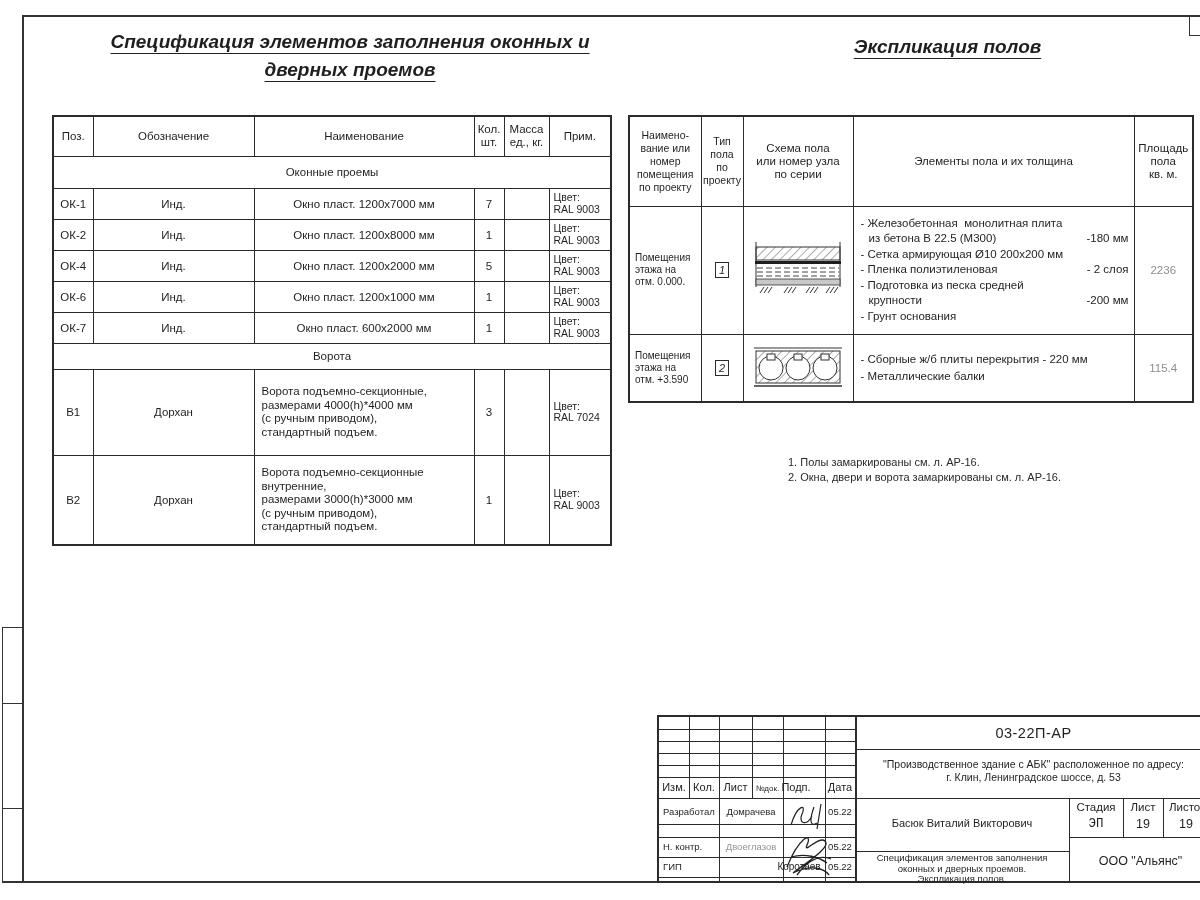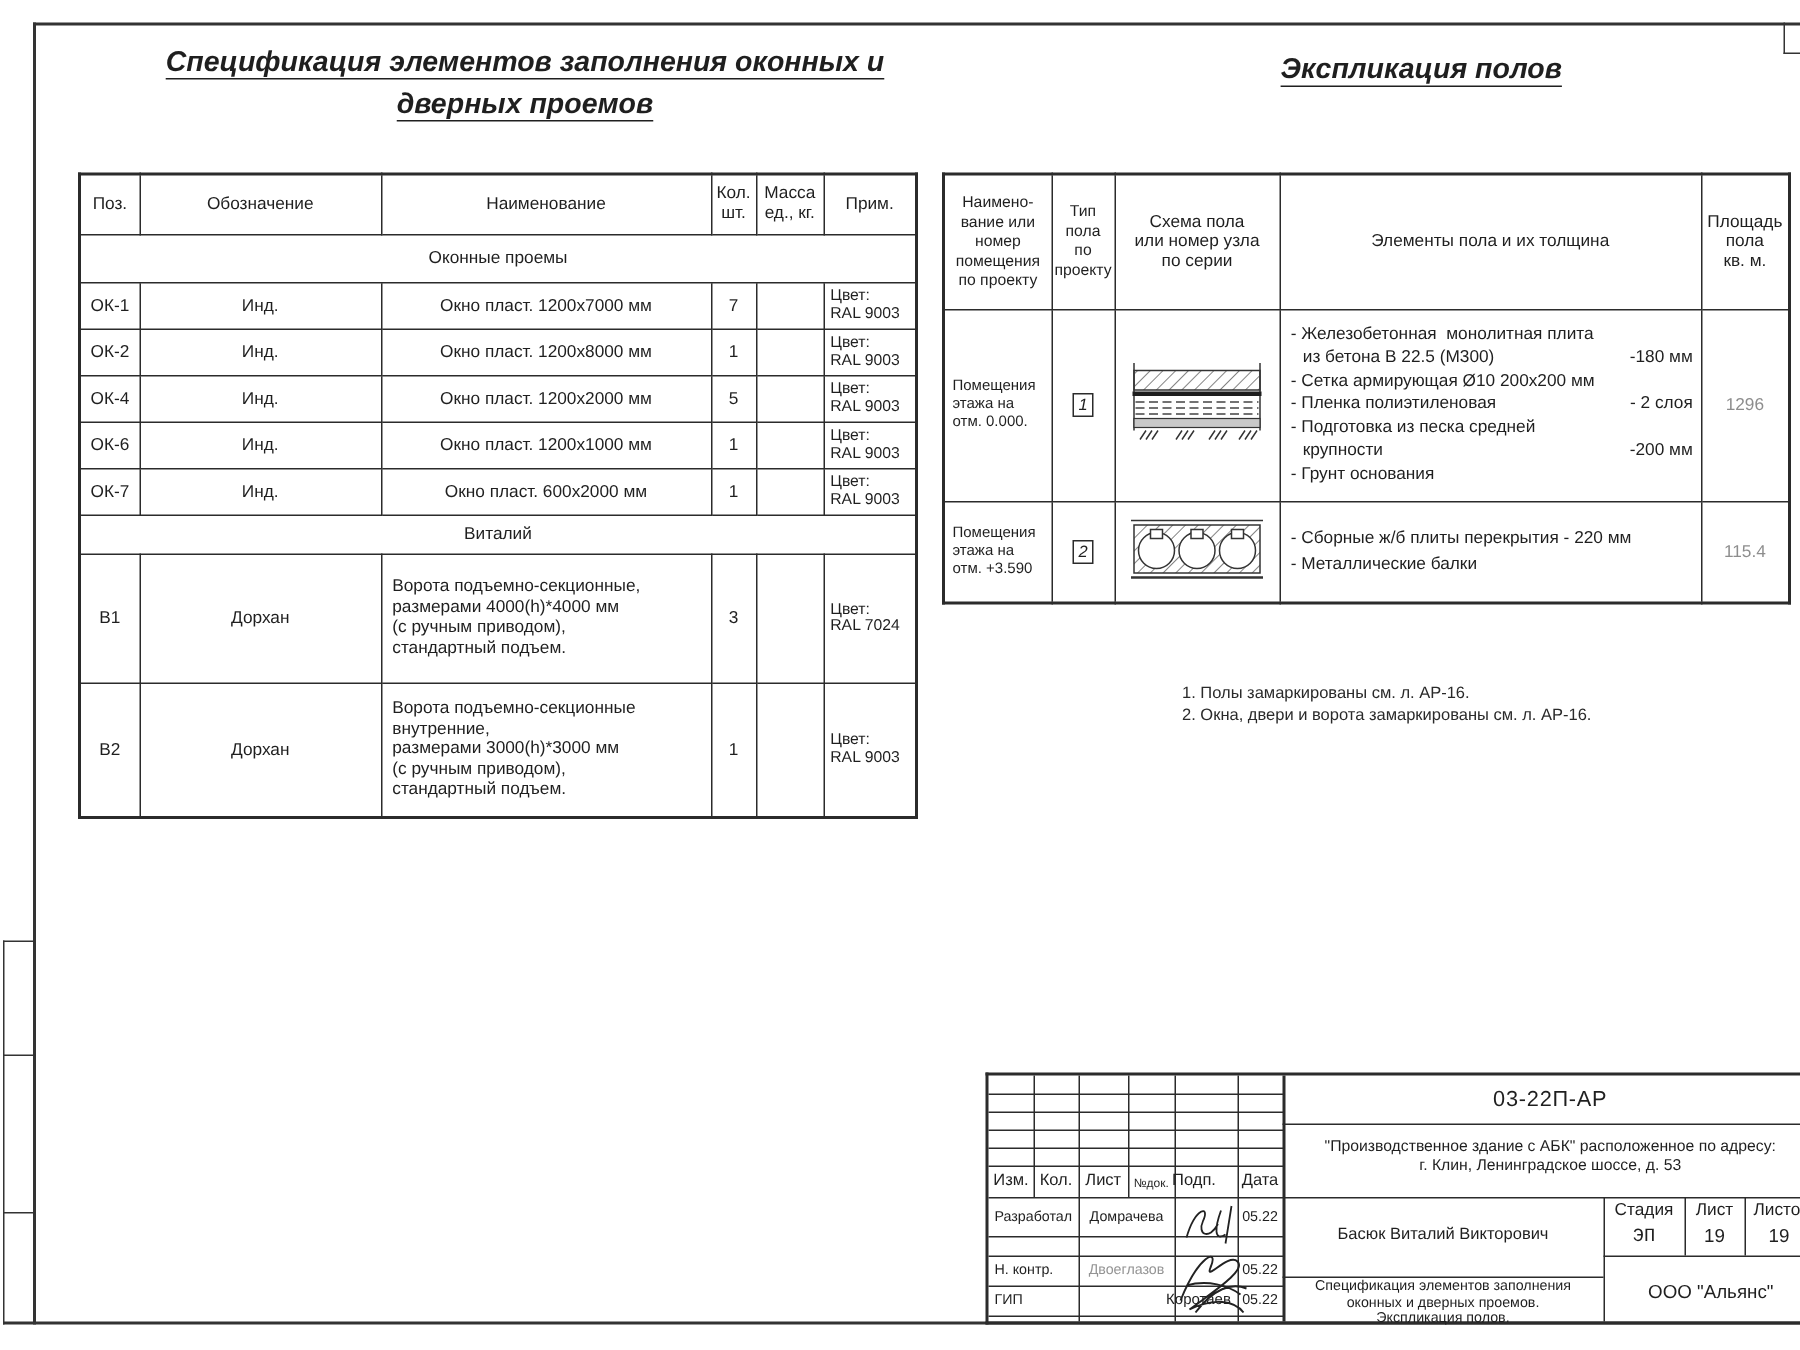--- a/index.html
+++ b/index.html
@@ -124,21 +124,21 @@
   <tr style="height:31px">
     <td class="cc">ОК-7</td>
     <td class="cc">Инд.</td>
     <td class="cc">Окно пласт. 600х2000 мм</td>
     <td class="cc">1</td>
     <td></td>
     <td class="note">Цвет:
 RAL 9003</td>
   </tr>
   <tr style="height:26px">
-    <td colspan="6" class="cc">Виталий</td>
+    <td colspan="6" class="cc">Ворота</td>
   </tr>
   <tr style="height:86px">
     <td class="cc">В1</td>
     <td class="cc">Дорхан</td>
     <td class="gate-name">Ворота подъемно-секционные,
 размерами 4000(h)*4000 мм
 (с ручным приводом),
 стандартный  подъем.</td>
     <td class="cc">3</td>
     <td></td>
@@ -218,21 +218,21 @@
     </td>
     <td class="elements-cell">
       <div class="el-line"><span>- Железобетонная  монолитная плита</span><span></span></div>
       <div class="el-line"><span class="ind">из бетона В 22.5 (М300)</span><span>-180 мм</span></div>
       <div class="el-line"><span>- Сетка армирующая Ø10 200х200 мм</span><span></span></div>
       <div class="el-line"><span>- Пленка полиэтиленовая</span><span>- 2 слоя</span></div>
       <div class="el-line"><span>- Подготовка из песка средней</span><span></span></div>
       <div class="el-line"><span class="ind">крупности</span><span>-200 мм</span></div>
       <div class="el-line"><span>- Грунт основания</span><span></span></div>
     </td>
-    <td class="area">1296</td>
+    <td class="area">2236</td>
   </tr>
   <tr style="height:68px">
     <td class="room">Помещения
 этажа на
 отм. +3.590</td>
     <td>
       <div class="typebox">2</div>
     </td>
     <td class="cc">
       <svg width="100" height="50" viewBox="0 0 100 50">

